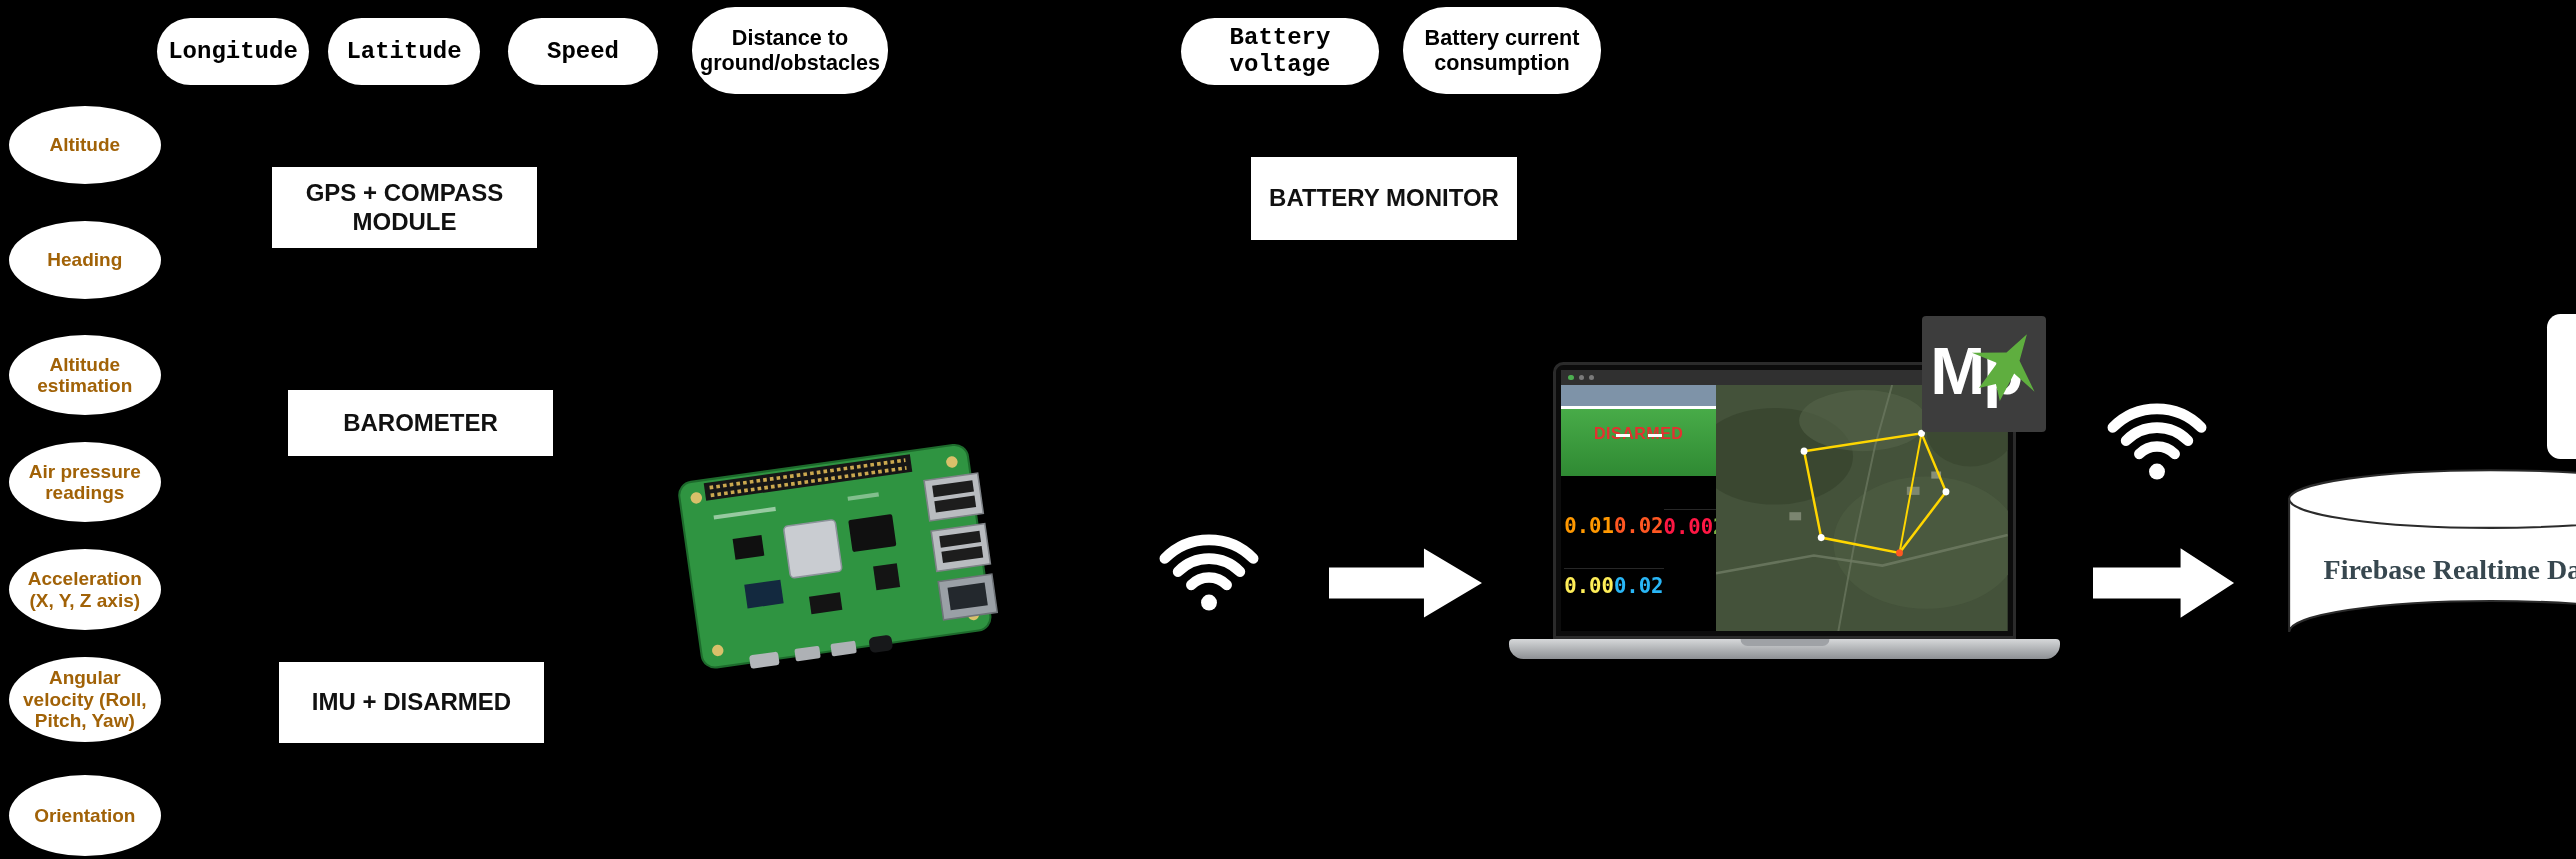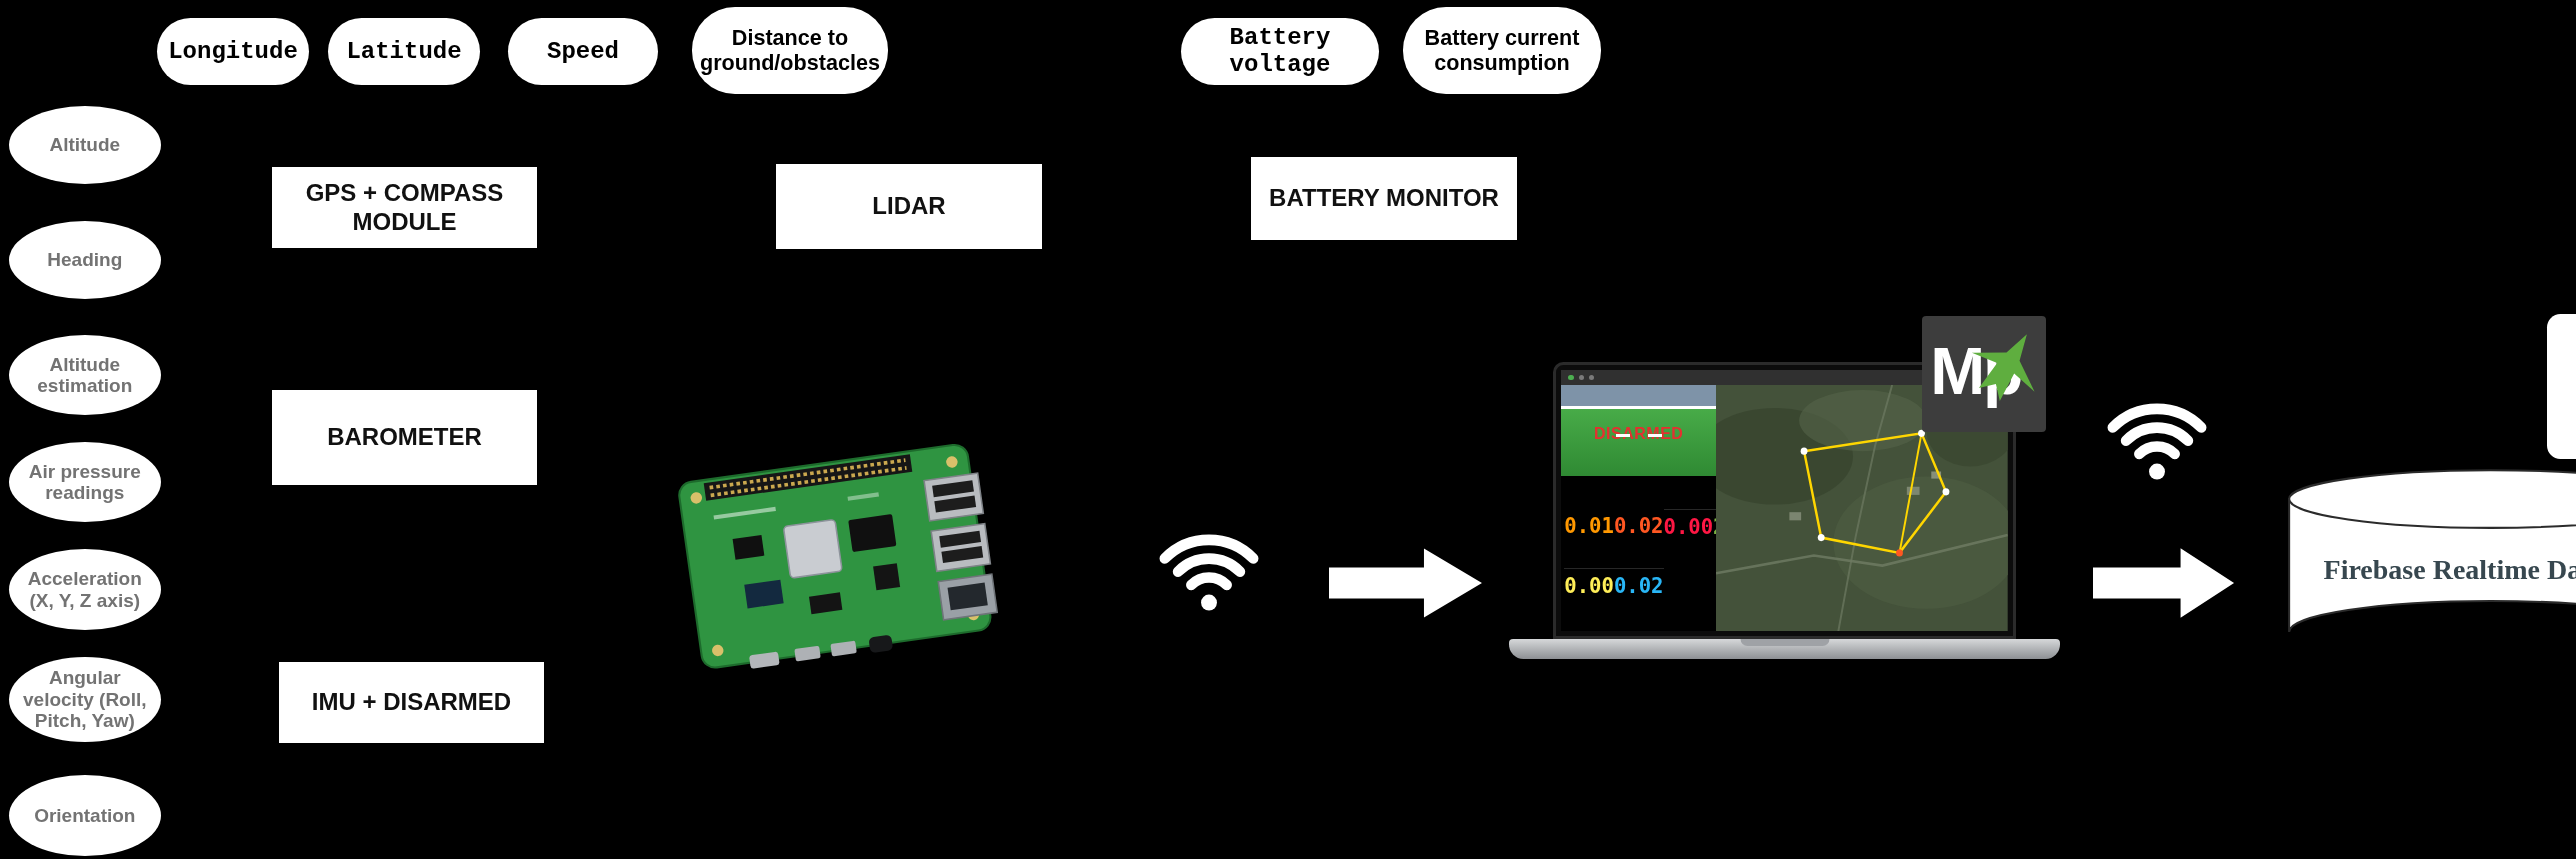--- a/index.html
+++ b/index.html
@@ -5,21 +5,21 @@
 <style>
   *{margin:0;padding:0;box-sizing:border-box;}
   html,body{background:#000;}
   #canvas{position:relative;width:2767px;height:860px;background:#000;
           font-family:"Liberation Sans",sans-serif;overflow:hidden;}
   .abs{position:absolute;}
   .pill{position:absolute;background:#fff;color:#000;font-weight:700;
         display:flex;align-items:center;justify-content:center;text-align:center;}
   .pill-single{border-radius:515px;font-size:24px;font-family:Liberation Mono, monospace;}
   .pill-multi{border-radius:43px;font-size:21.6px;line-height:1.14;padding:0 10.3px;}
-  .oval{position:absolute;background:#fff;color:#737373;font-weight:700;
+  .oval{position:absolute;background:#fff;color:#a16207;font-weight:700;
         display:flex;align-items:center;justify-content:center;text-align:center;
         border-radius:50%;font-size:19px;line-height:1.13;padding:0 8.2px;}
   .module{position:absolute;background:#fff;color:#111;font-weight:700;
         display:flex;align-items:center;justify-content:center;text-align:center;
         font-size:24px;line-height:1.18;padding:0 11px;}
   
   .laptop{position:absolute;}
   .lt-screen{position:absolute;background:#0c0c0c;border:3.1px solid #2b2b2b;
              border-radius:10.3px 10.3px 0 0;padding:5.2px;}
   .lt-base{position:absolute;background:linear-gradient(#d6d8da,#8d9094);
@@ -71,23 +71,22 @@
 
   <div class="oval" style="left:8.8px;top:106px;width:152px;height:78px;">Altitude</div>
   <div class="oval" style="left:8.8px;top:221px;width:152px;height:78px;">Heading</div>
   <div class="oval" style="left:8.8px;top:335px;width:152px;height:80px;">Altitude estimation</div>
   <div class="oval" style="left:8.8px;top:442px;width:152px;height:80px;">Air pressure readings</div>
   <div class="oval" style="left:8.8px;top:549px;width:152px;height:81px;">Acceleration (X, Y, Z axis)</div>
   <div class="oval" style="left:8.8px;top:657px;width:152px;height:85px;">Angular velocity (Roll, Pitch, Yaw)</div>
   <div class="oval" style="left:8.8px;top:775px;width:152px;height:81px;">Orientation</div>
 
   <div class="module" style="left:272px;top:167px;width:265px;height:81px;">GPS + COMPASS MODULE</div>
-  <div class="module" style="left:776px;top:164px;width:266px;height:85px;">LIDAR</div>
   <div class="module" style="left:1251px;top:157px;width:266px;height:83px;">BATTERY MONITOR</div>
-  <div class="module" style="left:272px;top:390px;width:265px;height:95px;">BAROMETER</div>
+  <div class="module" style="left:288px;top:390px;width:265px;height:66px;">BAROMETER</div>
   <div class="module" style="left:279px;top:662px;width:265px;height:81px;">IMU + DISARMED</div>
 
   <div class="abs" style="left:670px;top:415px;width:340px;height:281px;">
     <svg viewBox="0 0 640 540" width="340" height="281">
       <g transform="rotate(-8 320 270)">
         <rect x="30" y="90" width="560" height="360" rx="26" fill="#2f9441" stroke="#1d6b2c" stroke-width="4"></rect>
         <circle cx="62" cy="122" r="11" fill="#d9c06a"></circle>
         <circle cx="62" cy="418" r="11" fill="#d9c06a"></circle>
         <circle cx="558" cy="122" r="11" fill="#d9c06a"></circle>
         <circle cx="558" cy="418" r="11" fill="#d9c06a"></circle>

